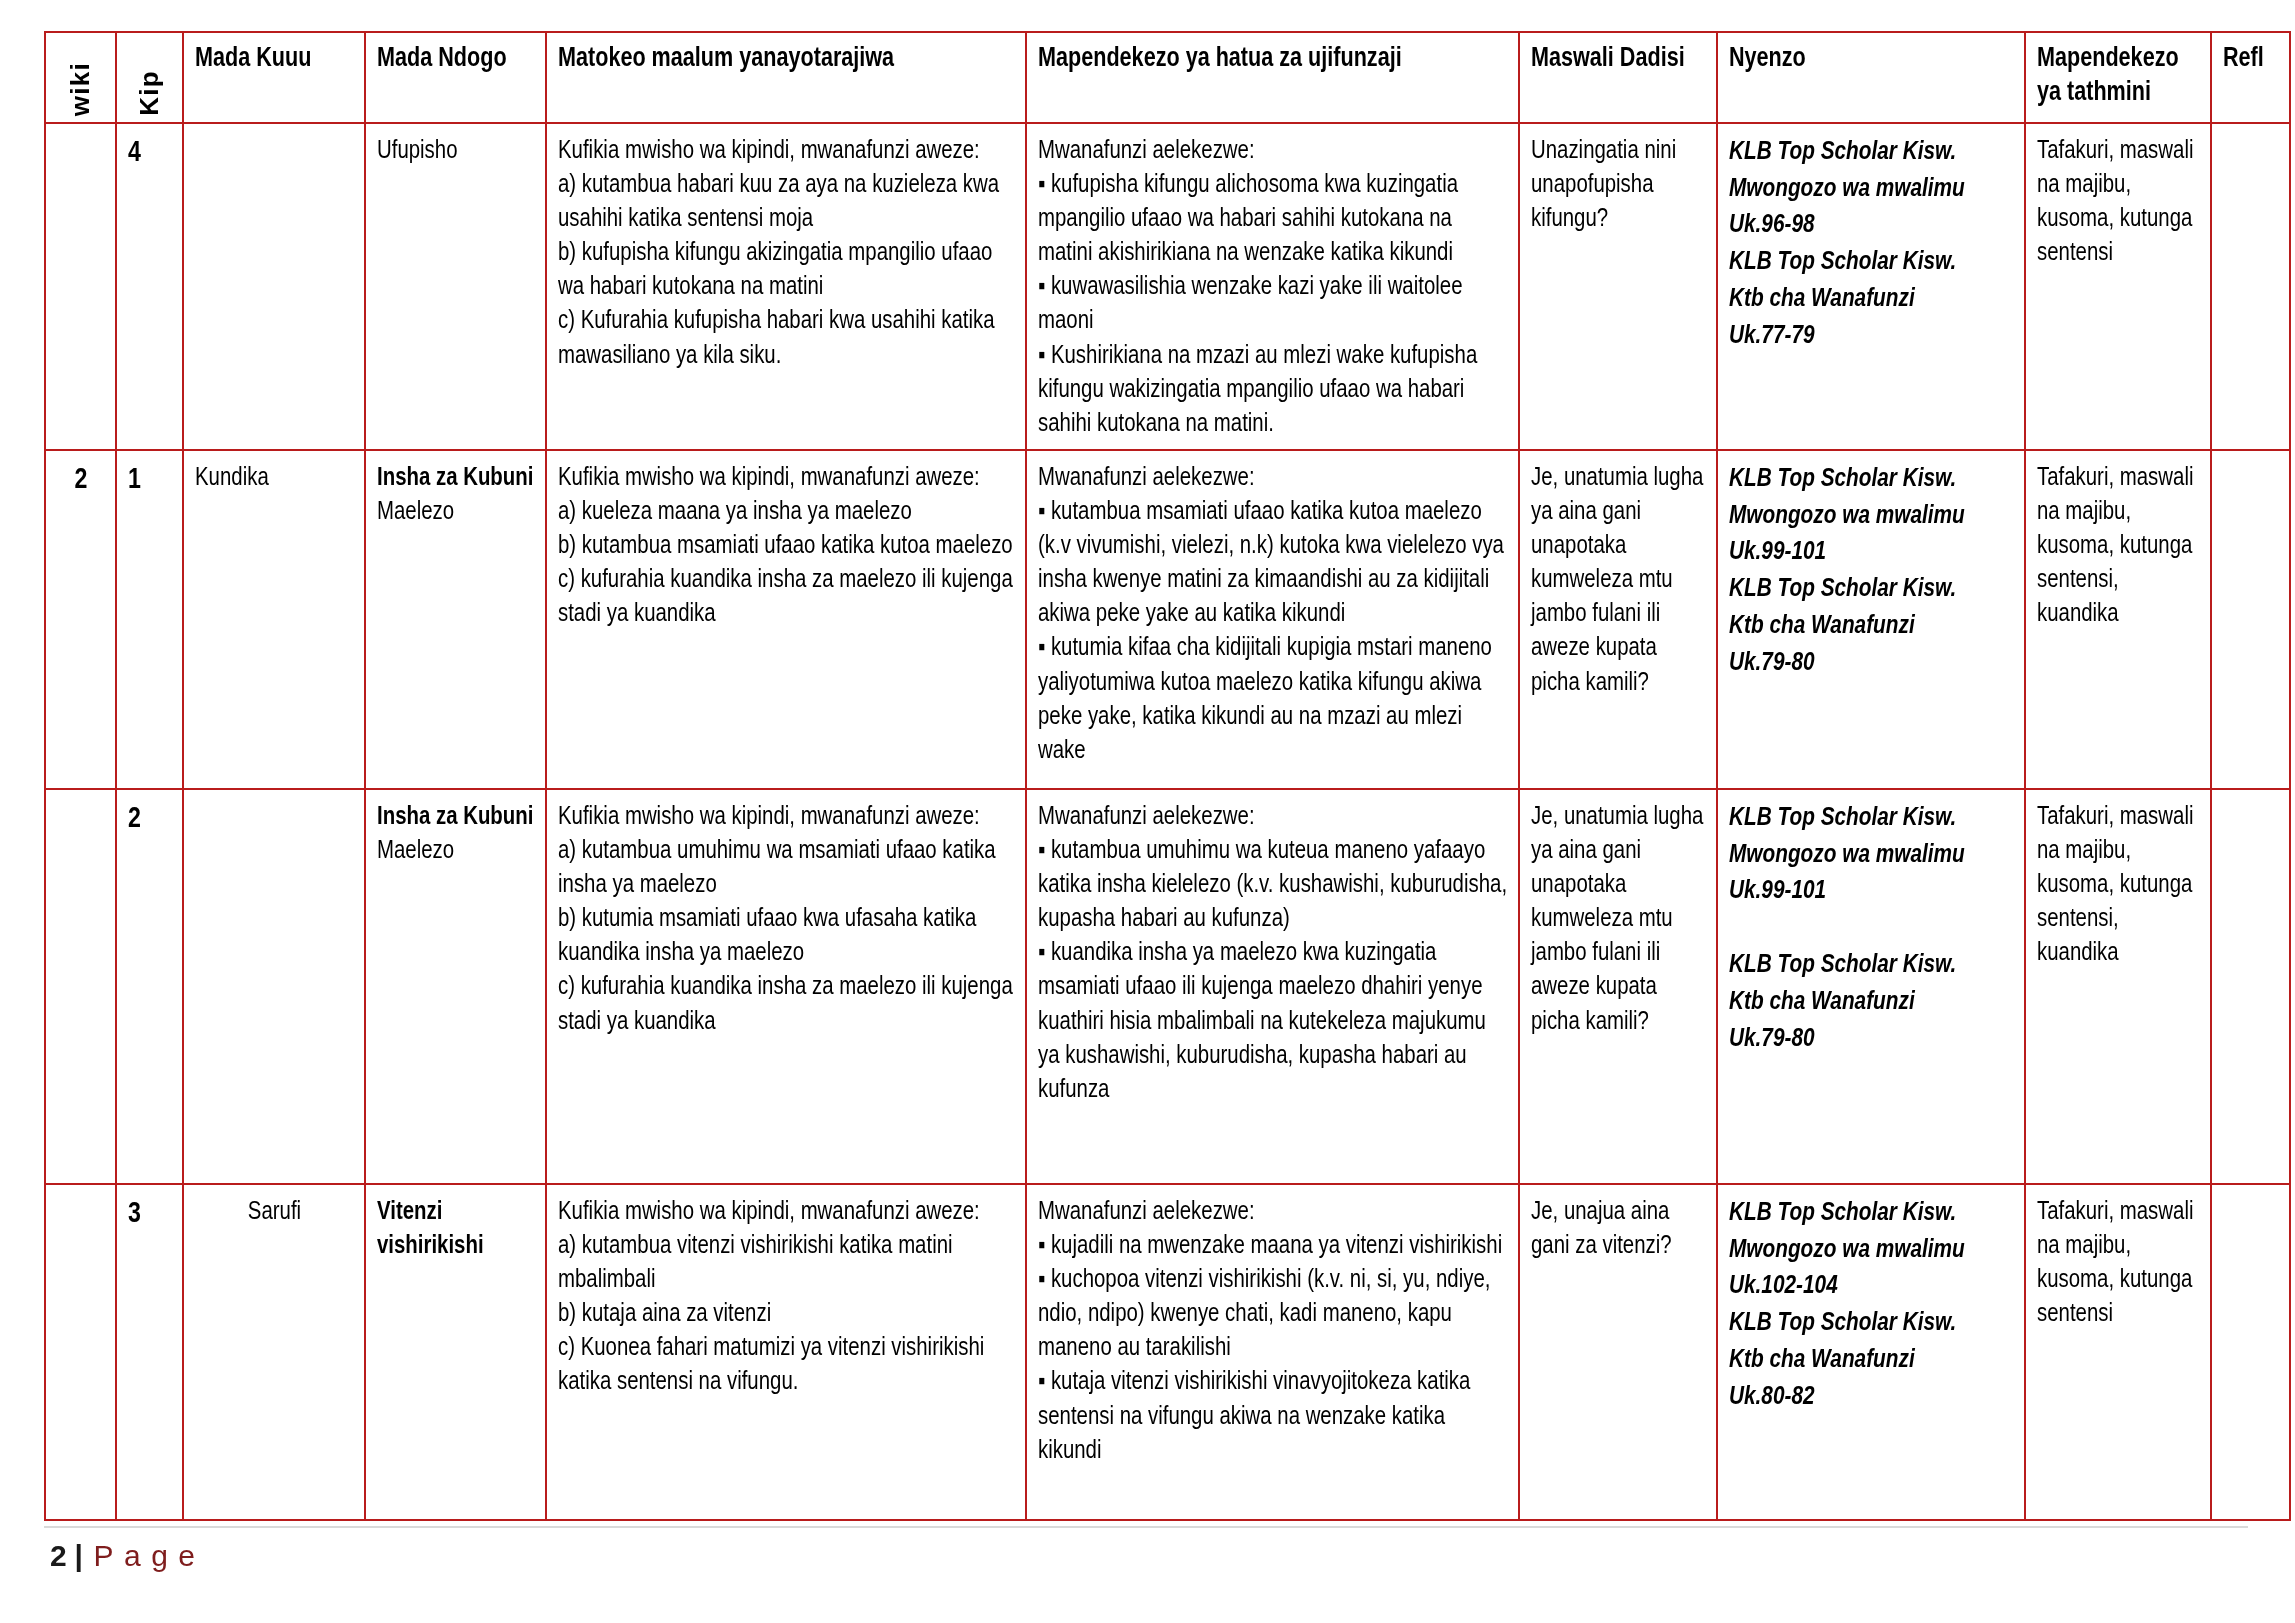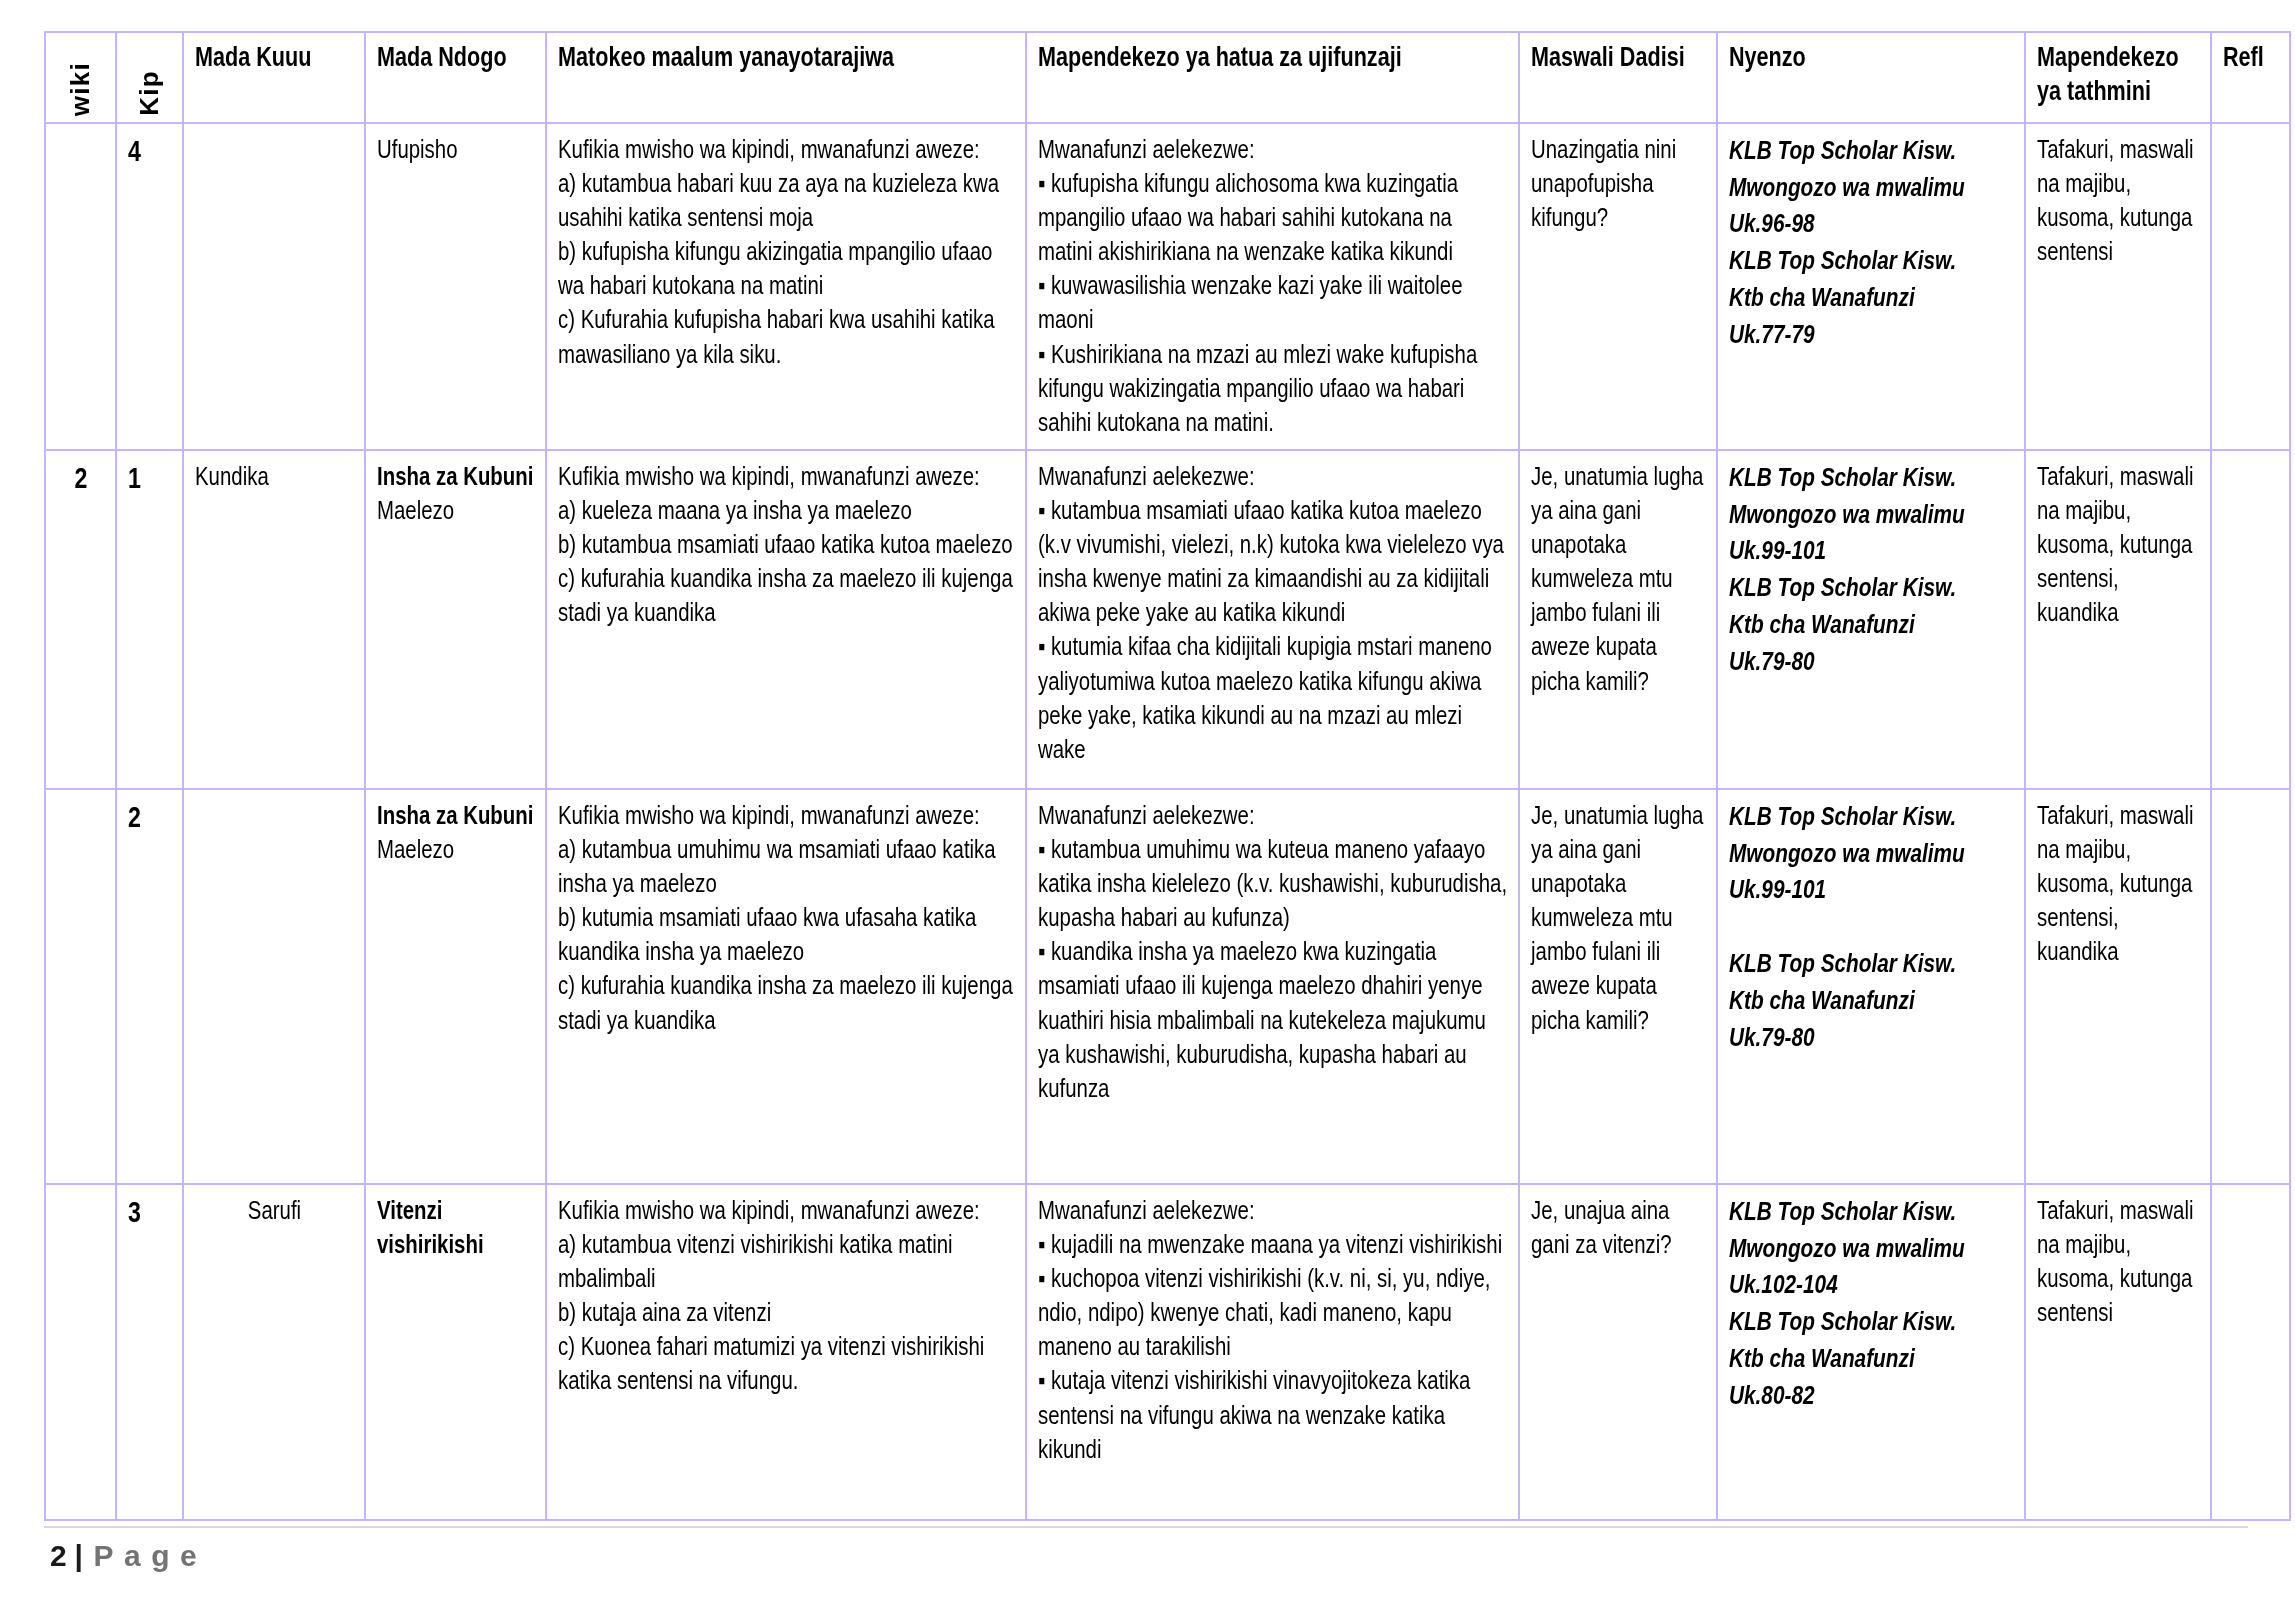--- a/index.html
+++ b/index.html
@@ -20,21 +20,21 @@
     left: 44px;
     top: 31px;
   }
   table.sow {
     border-collapse: collapse;
     table-layout: fixed;
     width: 2246px;
     background: #fff;
   }
   table.sow th, table.sow td {
-    border: 2px solid #c4b5fd;
+    border: 2px solid #b91c1c;
     vertical-align: top;
     padding: 7.9px 10.5px;
     overflow: hidden;
   }
   thead th {
     border-bottom: 5.2px solid #000;
     height: 73px;
     text-align: left;
     vertical-align: top;
   }
@@ -95,21 +95,21 @@
   }
   .footer-text {
     position: absolute;
     left: 50px;
     top: 1539px;
     font-size: 30px;
     white-space: nowrap;
   }
   .footer-text .page-num { font-weight: bold; color: #1a1a1a; }
   .footer-text .bar { font-weight: bold; color: #1a1a1a; margin: 0 10.5px 0 7.9px; }
-  .footer-text .page-word { color: #737373; letter-spacing: 10.5px; font-weight: bold; }
+  .footer-text .page-word { color: #7f1d1d; letter-spacing: 10.5px; }
 </style>
 </head>
 <body>
 
 <div class="sheet">
   <table class="sow">
     <colgroup>
       <col style="width:71px">
         <col style="width:67px">
         <col style="width:182px">

